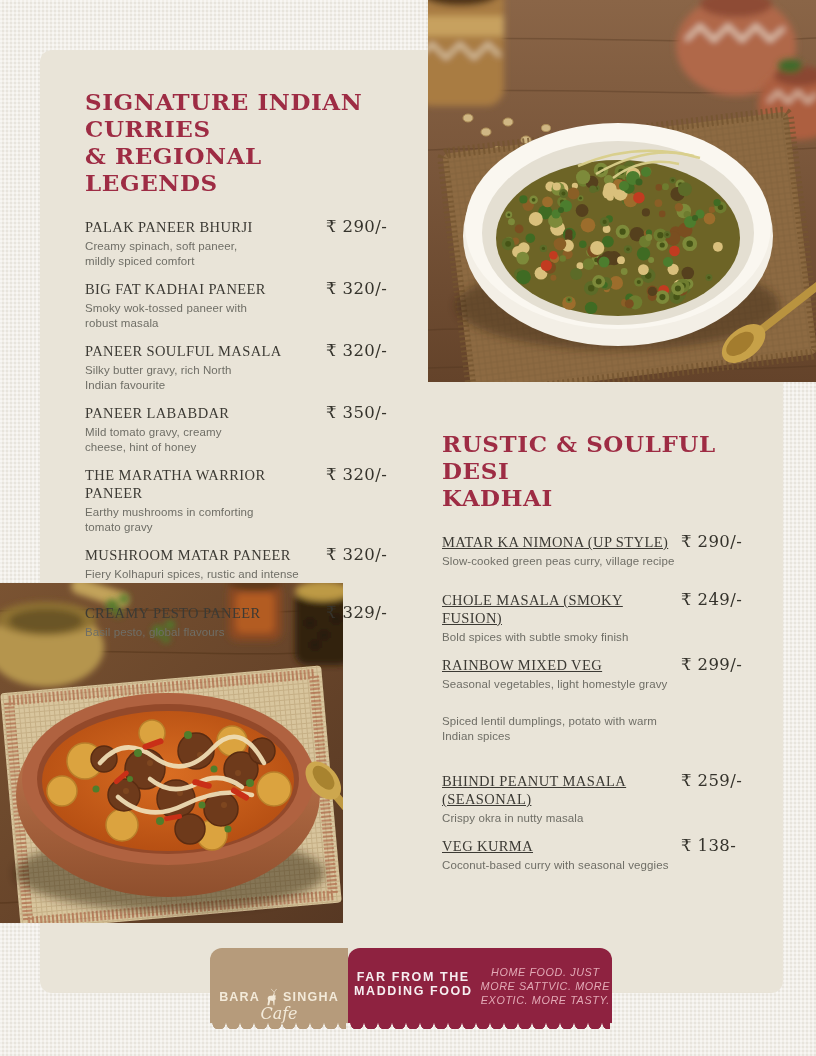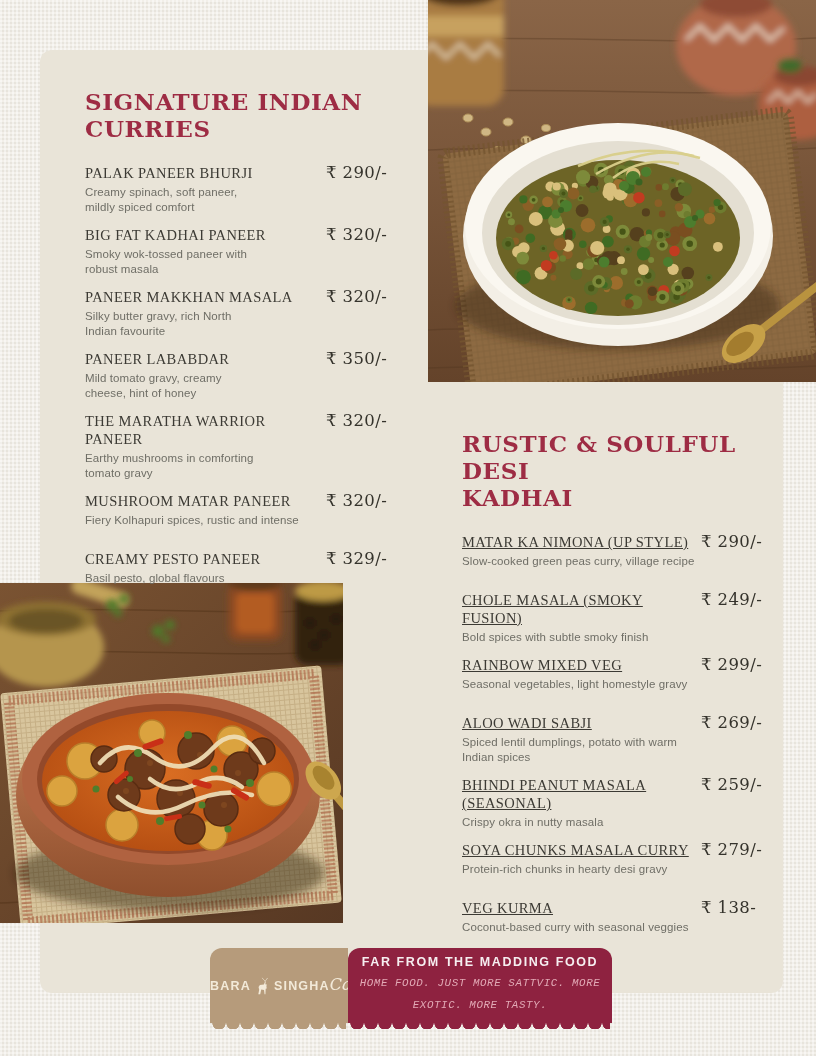--- a/index.html
+++ b/index.html
@@ -14,21 +14,21 @@
   .panel{
     position:absolute;left:40px;top:50px;width:743px;height:943px;
     background:var(--cream,#E9E4D8);border-radius:12px;
   }
   .photo{position:absolute;display:block;}
   .photo-tr{left:428px;top:0;width:388px;height:382px;}
   .photo-bl{left:0;top:583px;width:343px;height:340px;}
 
   .col{position:absolute;}
   .col-left{left:85px;top:88px;width:296px;}
-  .col-right{left:462px;top:430px;width:296px;}
+  .col-right{left:442px;top:430px;width:296px;}
 
   .section-heading{
     font-family:"DejaVu Serif","Liberation Serif",serif;
     font-weight:700;color:var(--maroon,#9E2C44);
     font-size:23px;line-height:27px;letter-spacing:.6px;
     margin:0 0 22px 0;
   }
   .menu-item{margin-bottom:11px;}
   .item-row{display:flex;align-items:flex-start;}
   .item-name{
@@ -47,49 +47,49 @@
   .item-desc{
     margin-top:3px;max-width:250px;white-space:pre-line;
     font-size:11.5px;line-height:15px;color:var(--desc-ink,#6F6E66);
     letter-spacing:.1px;
   }
   .menu-item{min-height:47px;}
 
   .footer{position:absolute;left:210px;top:948px;display:flex;z-index:5;}
   .logo-box{
     position:relative;width:138px;height:75px;background:var(--tan,#B69B7B);
-    border-radius:12px 0 0 0;display:flex;flex-direction:row;
-    align-items:center;justify-content:space-between;
+    border-radius:12px 0 0 0;display:flex;flex-direction:column;
+    align-items:center;justify-content:flex-end;
   }
   .tagline-box{
     position:relative;width:264px;height:75px;background:var(--footer-maroon,#8E2240);
-    border-radius:12px 12px 0 0;display:flex;flex-direction:column;
-    justify-content:center;text-align:center;
+    border-radius:12px 12px 0 0;display:flex;flex-direction:row;
+    align-items:center;justify-content:center;text-align:center;
   }
   .scallops{position:absolute;left:2px;right:2px;bottom:-6px;height:6px;
     background-size:14px 6px;background-position:0 0;background-repeat:repeat-x;}
   .logo-box .scallops{background-image:radial-gradient(circle at 7px 0px, var(--tan,#B69B7B) 6.4px, rgba(0,0,0,0) 7px);}
   .tagline-box .scallops{background-image:radial-gradient(circle at 7px 0px, var(--footer-maroon,#8E2240) 6.4px, rgba(0,0,0,0) 7px);}
 
   .brand-row{display:flex;align-items:center;gap:3px;}
   .brand-word{
     font-size:12.5px;font-weight:700;letter-spacing:1.2px;
     color:var(--logo-ink,#F3EAD9);
   }
   .brand-script{
     font-family:"DejaVu Serif","Liberation Serif",serif;font-style:italic;
     font-size:16px;color:var(--logo-ink,#F3EAD9);margin-top:-2px;
   }
   .tagline-title{
     font-size:12.5px;font-weight:700;letter-spacing:1.6px;
     color:#F6EEF0;margin:0 0 3px 0;
   }
   .tagline-sub{
-    font-family:Liberation Mono, monospace;font-style:italic;
-    font-size:10.8px;line-height:22px;color:var(--tagline-pink,#E2A9B5);
+    font-family:Liberation Sans, sans-serif;font-style:italic;
+    font-size:10.8px;line-height:14px;color:var(--tagline-pink,#E2A9B5);
     letter-spacing:.6px;white-space:pre-line;margin:0;
   }
 </style>
 </head>
 <body>
 
 <div class="page">
 
   <div class="panel"></div>
 
@@ -510,21 +510,21 @@
     </g>
     <g transform="rotate(50 322 196)">
       <rect x="330" y="192" width="90" height="8" rx="4" fill="#c09a43"></rect>
       <ellipse cx="324" cy="196" rx="22" ry="14" fill="#cda74e"></ellipse>
       <ellipse cx="322" cy="194" rx="14" ry="8" fill="#a8832f"></ellipse>
     </g>
   </svg>
 
   <div class="col col-left">
     <h2 class="section-heading"><span>SIGNATURE INDIAN CURRIES</span><br>
-      </h2>
+      <span>&amp; REGIONAL LEGENDS</span></h2>
     <div class="items">
 
         <div class="menu-item">
           <div class="item-row">
             <div class="item-name">PALAK PANEER BHURJI</div>
             <div class="item-price">₹ 290/-</div>
           </div>
           <div class="item-desc">Creamy spinach, soft paneer,
 mildly spiced comfort</div>
         </div>
@@ -533,21 +533,21 @@
           <div class="item-row">
             <div class="item-name">BIG FAT KADHAI PANEER</div>
             <div class="item-price">₹ 320/-</div>
           </div>
           <div class="item-desc">Smoky wok-tossed paneer with
 robust masala</div>
         </div>
 
         <div class="menu-item">
           <div class="item-row">
-            <div class="item-name">PANEER MAKKHAN MASALA</div>
+            <div class="item-name">PANEER SOULFUL MASALA</div>
             <div class="item-price">₹ 320/-</div>
           </div>
           <div class="item-desc">Silky butter gravy, rich North
 Indian favourite</div>
         </div>
 
         <div class="menu-item">
           <div class="item-row">
             <div class="item-name">PANEER LABABDAR</div>
             <div class="item-price">₹ 350/-</div>
@@ -606,43 +606,32 @@
 
         <div class="menu-item">
           <div class="item-row">
             <div class="item-name">RAINBOW MIXED VEG</div>
             <div class="item-price">₹ 299/-</div>
           </div>
           <div class="item-desc">Seasonal vegetables, light homestyle gravy</div>
         </div>
 
         <div class="menu-item">
-          <div class="item-row">
-            <div class="item-name">ALOO WADI SABJI</div>
-            <div class="item-price">₹ 269/-</div>
-          </div>
           <div class="item-desc">Spiced lentil dumplings, potato with warm
 Indian spices</div>
         </div>
 
         <div class="menu-item">
           <div class="item-row">
             <div class="item-name">BHINDI PEANUT MASALA (SEASONAL)</div>
             <div class="item-price">₹ 259/-</div>
           </div>
           <div class="item-desc">Crispy okra in nutty masala</div>
         </div>
 
-        <div class="menu-item">
-          <div class="item-row">
-            <div class="item-name">SOYA CHUNKS MASALA CURRY</div>
-            <div class="item-price">₹ 279/-</div>
-          </div>
-          <div class="item-desc">Protein-rich chunks in hearty desi gravy</div>
-        </div>
 
         <div class="menu-item">
           <div class="item-row">
             <div class="item-name">VEG KURMA</div>
             <div class="item-price">₹ 138-</div>
           </div>
           <div class="item-desc">Coconut-based curry with seasonal veggies</div>
         </div>
       </div>
   </div>

